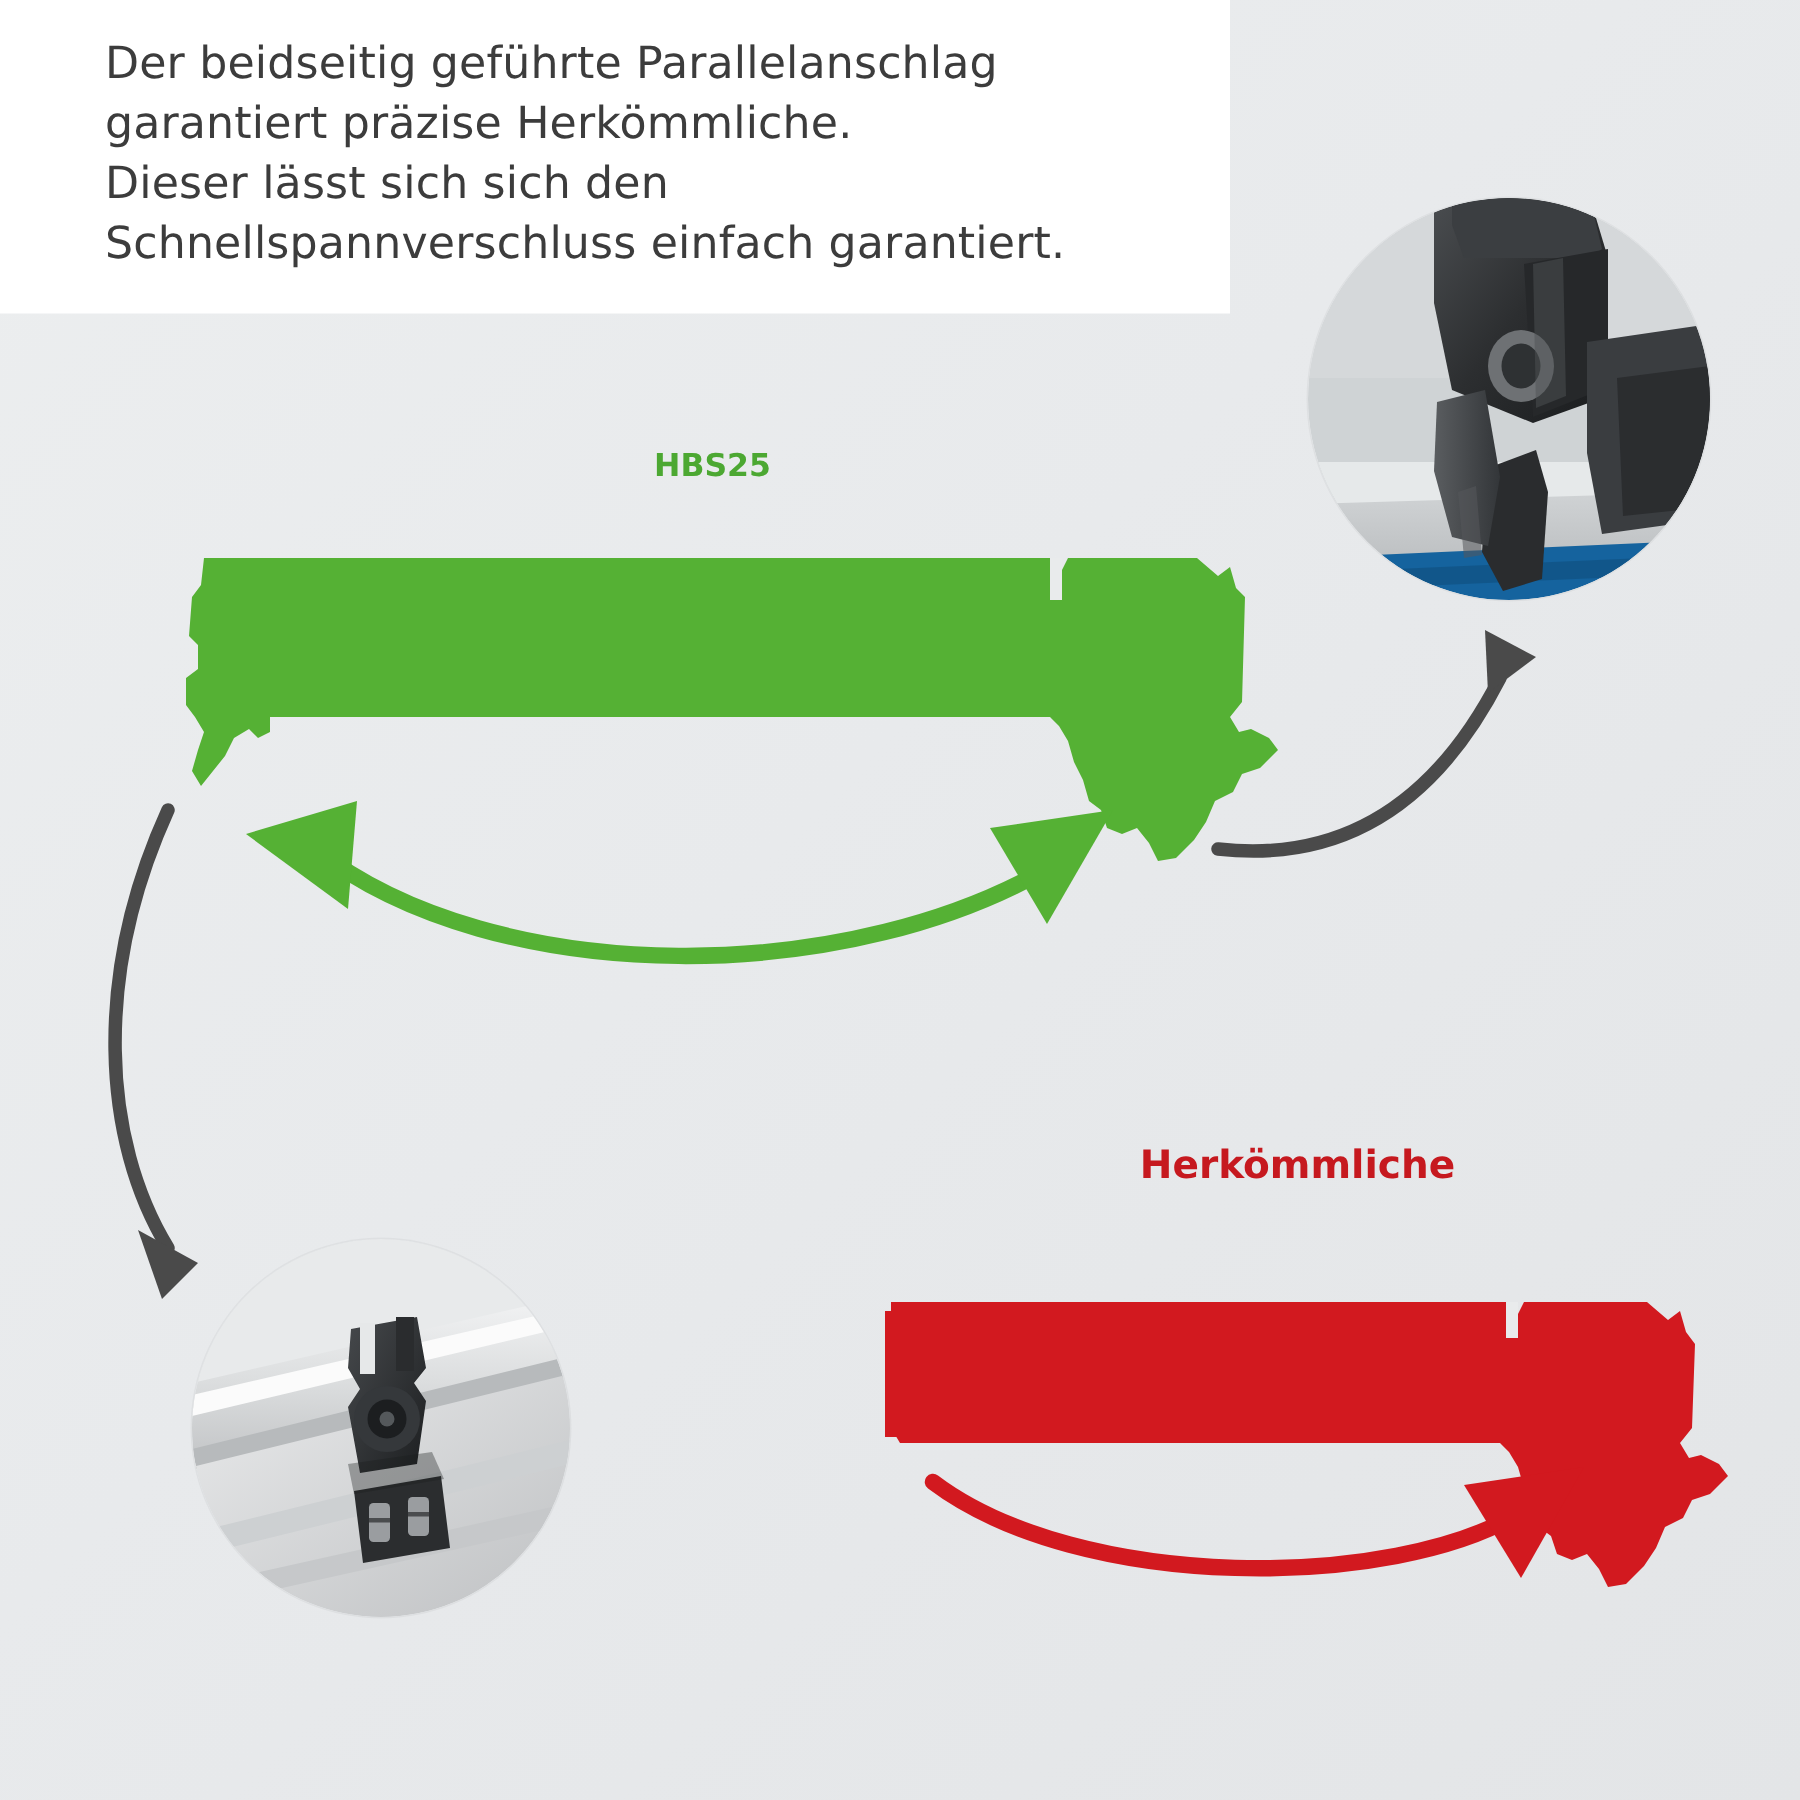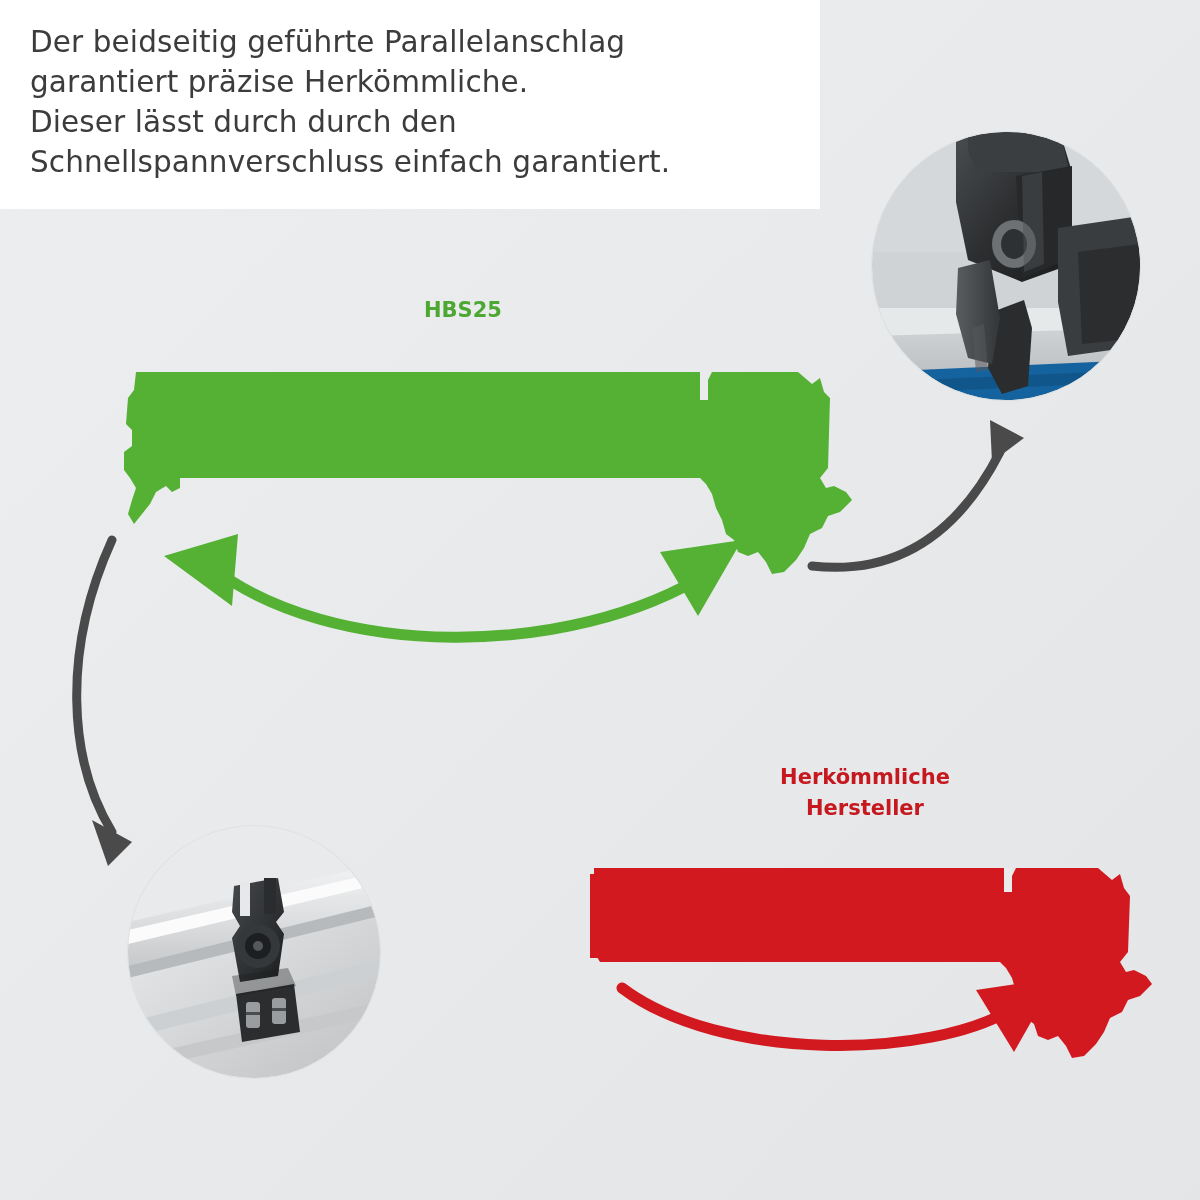--- a/index.html
+++ b/index.html
@@ -26,42 +26,43 @@
     background: #ffffff;
     box-sizing: border-box;
     padding: 22px 26px 0 30px;
   }
   #caption .line {
     color: #3c3c3c;
     font-size: 29.5px;
     line-height: 40px;
     letter-spacing: 0.1px;
     white-space: nowrap;
+    margin-left: 40px;
   }
 
   
   .label {
     position: absolute;
     font-weight: bold;
     text-align: center;
     line-height: 31px;
   }
   #label-hbs25 {
-    left: 343px;
+    left: 355px;
     top: 295px;
     width: 240px;
     color: #4ca832;
     font-size: 21px;
   }
   #label-conventional {
     left: 695px;
     top: 762px;
     width: 340px;
     color: #c6191f;
-    font-size: 21px;
+    font-size: 26px;
   }
 
   
   #art {
     position: absolute;
     left: 0;
     top: 0;
     width: 1200px;
     height: 1200px;
   }
@@ -88,28 +89,27 @@
   .bubble svg { display: block; }
 </style>
 </head>
 <body>
 
 <div id="page">
 
   <div id="caption">
     <div class="line">Der beidseitig geführte Parallelanschlag</div>
     <div class="line">garantiert präzise Herkömmliche.</div>
-    <div class="line">Dieser lässt durch durch den</div>
+    <div class="line">Dieser lässt sich sich den</div>
     <div class="line">Schnellspannverschluss einfach garantiert.</div>
   </div>
 
   <div class="label" id="label-hbs25">HBS25</div>
   <div class="label" id="label-conventional">
     <div>Herkömmliche</div>
-    <div>Hersteller</div>
   </div>
 
   <svg id="art" viewBox="0 0 1200 1200">
 
     <g>
       <path fill="#55b134" d="
         M136,372
         L700,372
         L706,384
         L712,372

